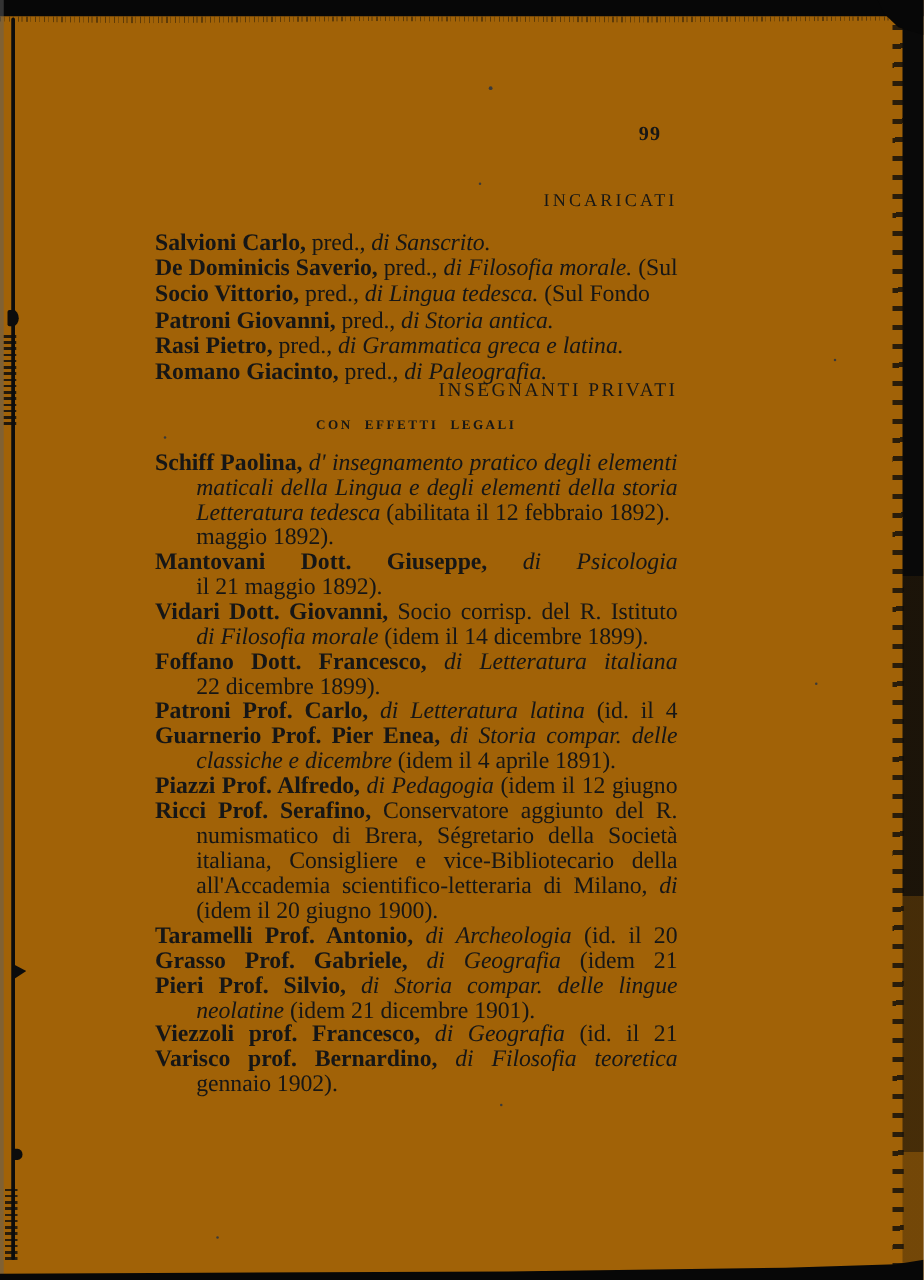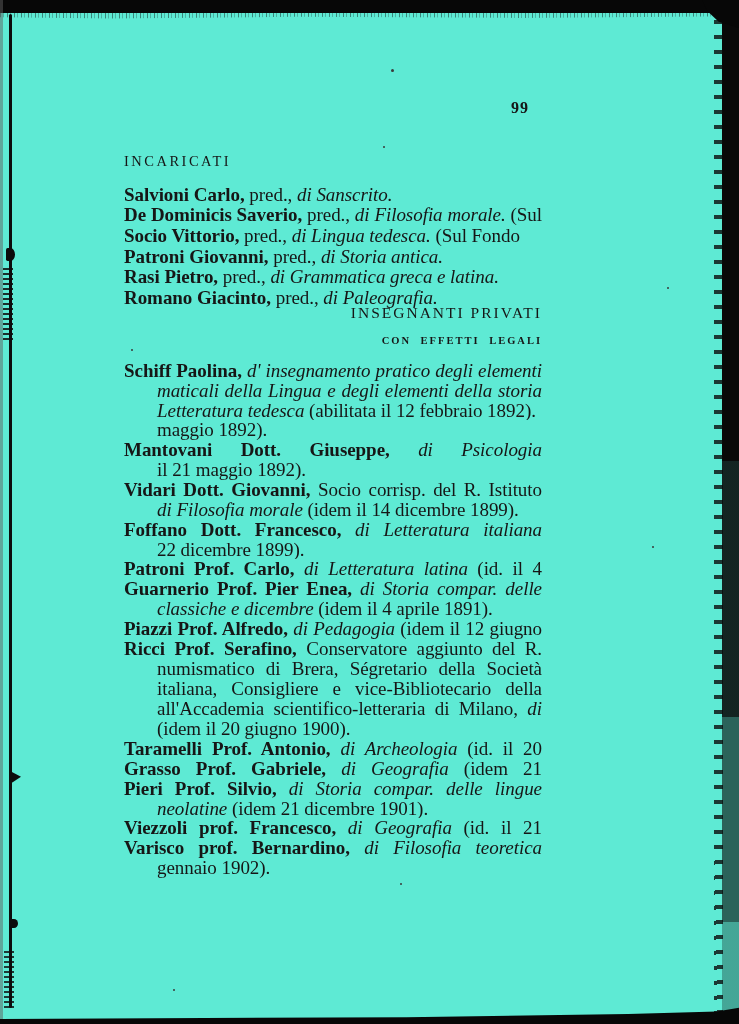--- a/index.html
+++ b/index.html
@@ -1,18 +1,18 @@
 <!DOCTYPE html>
 <html><head>
 <meta charset="utf-8">
 <style>
   html,body{margin:0;padding:0;background:#e8e8e4;}
   .page{
     position:relative; width:739px; height:1024px; overflow:hidden;
-    background:#5eead4; color:#161616;
+    background:#a16207; color:#161616;
     font-family:"Liberation Serif", serif;
   }
   
   .top-band{position:absolute;left:0;top:0;width:739px;height:13px;background:#070707;}
   .top-fuzz{position:absolute;left:0;top:13px;width:739px;height:7px;opacity:.5;
     background:repeating-linear-gradient(90deg, rgba(10,10,10,.9) 0 1px, transparent 1px 3px, rgba(10,10,10,.5) 3px 4px, transparent 4px 7px);
     clip-path:polygon(0 0,100% 0,100% 45%,70% 70%,40% 55%,15% 80%,0 60%);}
   .left-film{position:absolute;left:0;top:0;width:3px;height:1024px;background:rgba(95,95,95,.5);}
   .left-rule{position:absolute;left:9px;top:14px;width:3px;height:994px;background:#0c0c0c;border-radius:2px;}
   .left-hatch-a{position:absolute;left:3px;top:268px;width:10px;height:72px;opacity:.85;
@@ -28,23 +28,23 @@
   .right-ragged{position:absolute;left:714px;top:0;width:9px;height:1024px;opacity:.8;
     background:repeating-linear-gradient(178deg, transparent 0 5px, #0b0b0b 5px 9px, transparent 9px 15px);}
   .right-corner-top{position:absolute;left:702px;top:0;width:37px;height:28px;background:#070707;
     clip-path:polygon(0 0,100% 0,100% 100%,45% 78%,15% 40%);}
   .bottom-band{position:absolute;left:0;top:1006px;width:739px;height:18px;background:#070707;
     clip-path:polygon(0 72%,55% 62%,85% 45%,97% 30%,100% 10%,100% 100%,0 100%);}
   .speck{position:absolute;background:#3a3a3a;border-radius:50%;}
   
   .pageno{position:absolute;left:511px;top:99px;font-size:16px;font-weight:700;letter-spacing:1px;}
   .column{position:absolute;left:124px;top:0;width:418px;}
-  .h1{margin:150px 0 13px;text-align:left;font-size:14.5px;letter-spacing:2.5px;line-height:22px;}
+  .h1{margin:150px 0 13px;text-align:right;font-size:14.5px;letter-spacing:2.5px;line-height:22px;}
   .h2{margin:-6px 0 0;text-align:right;font-size:15.5px;letter-spacing:2px;line-height:22px;}
-  .sub{margin:10px 0 0;text-align:right;font-size:10.5px;font-weight:700;letter-spacing:2px;word-spacing:5px;line-height:13px;}
+  .sub{margin:10px 0 0;text-align:center;font-size:10.5px;font-weight:700;letter-spacing:2px;word-spacing:5px;line-height:13px;}
   .entries{margin:0;}
   .sec1 .entries{margin-top:0;}
   .sec1 .line{line-height:20.2px;max-height:21px;}
   .sec2 .entries{margin-top:14px;}
   .sec2 .line{line-height:19.67px;max-height:20px;}
   .line{font-size:19px;letter-spacing:-0.05px;overflow:hidden;text-align:left;}
   .line.cont{padding-left:33px;}
   .line.just{text-align:justify;text-align-last:justify;}
   .seg.b{font-weight:700;}
   .seg.i{font-style:italic;}

